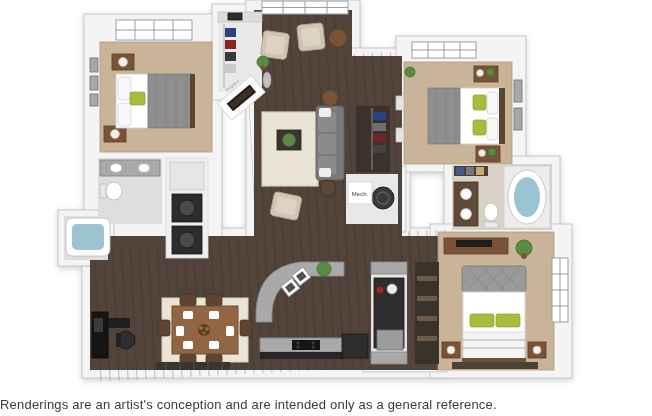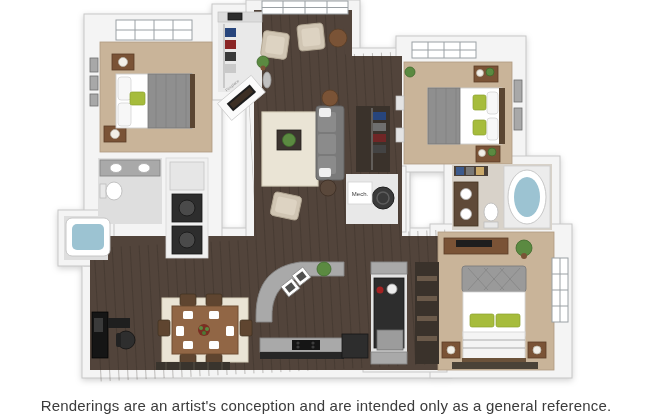--- a/index.html
+++ b/index.html
@@ -12,22 +12,22 @@
   .plank{stroke:#2f2821;stroke-opacity:0.28;stroke-width:1;}
   .frame{fill:#a8a8a8;stroke:#6e6e6e;stroke-width:0.8;}
   .white-goods{fill:#ffffff;stroke:#c2c2c2;stroke-width:0.9;}
   .woodfurn{fill:#7a5336;stroke:#5b3d26;stroke-width:0.8;}
   .darkfurn{fill:#2d2d2d;stroke:#161616;stroke-width:0.8;}
   .plantpot{fill:#7a5336;}
   .plant{fill:#5b8a41;stroke:#3f6b2c;stroke-width:0.8;}
   .granite{fill:#a9a9a9;stroke:#868686;stroke-width:0.9;}
   .quilt{stroke:#7d7d7d;stroke-width:0.6;fill:none;}
   #caption{
-    position:absolute;left:0;top:397px;width:652px;text-align:center;
-    font-size:15px;color:#3b3b3b;letter-spacing:0.2px;
+    position:absolute;left:0;top:397px;width:652px;
+    font-size:13px;color:#3b3b3b;letter-spacing:0.2px;
   }
   .svg-label{font-family:"Liberation Sans", sans-serif;}
 </style>
 </head>
 <body>
 
 <svg id="plan-svg" width="652" height="416" viewBox="0 0 652 416">
 
   <defs>
     <clipPath id="woodclip">

